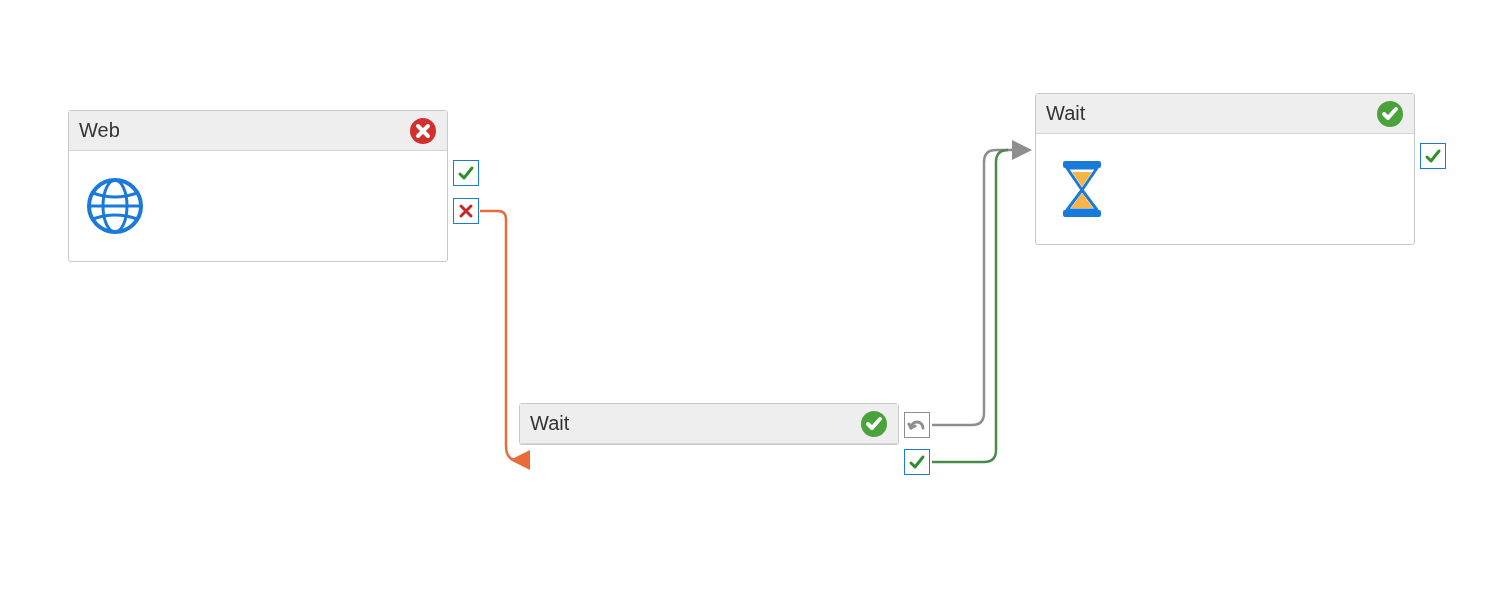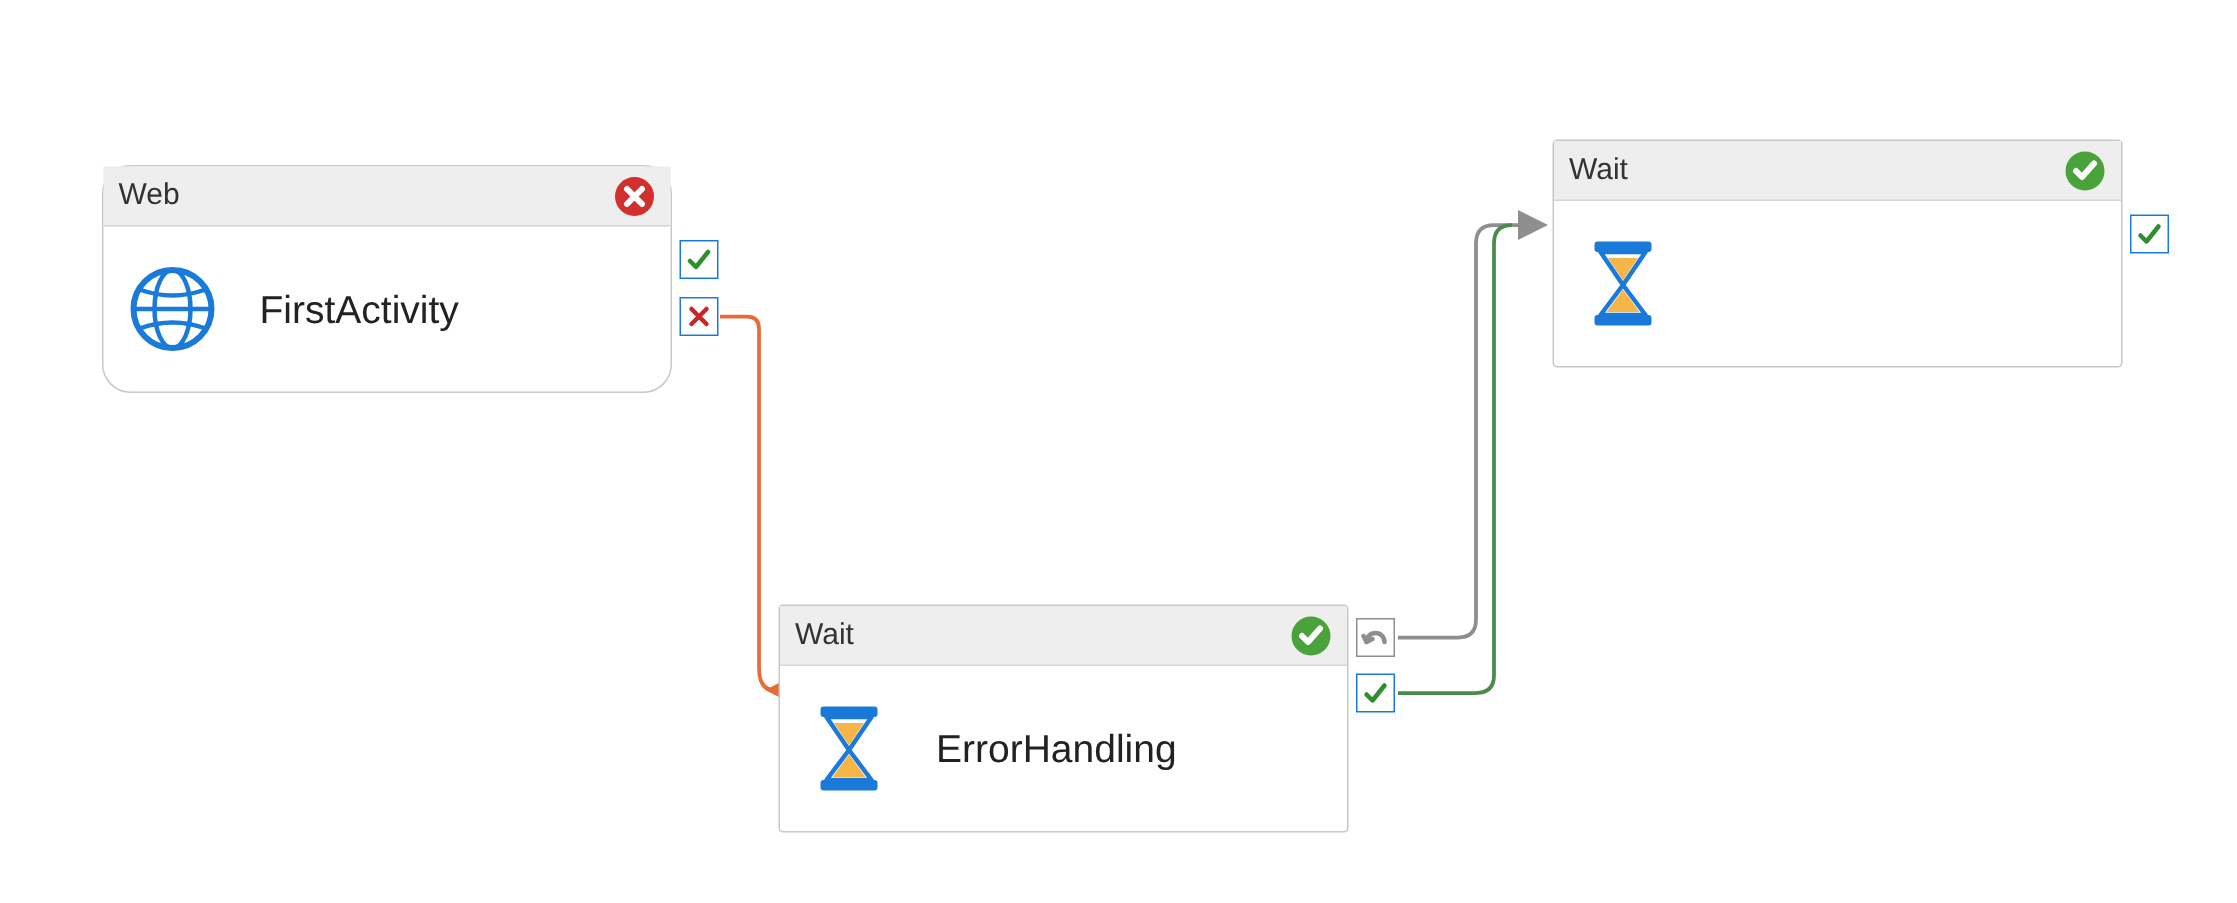--- a/index.html
+++ b/index.html
@@ -92,41 +92,40 @@
       </marker>
     </defs>
 
     <path d="M 480 211 L 498 211 Q 506 211 506 219 L 506 445 Q 506 460 516 460 L 514 460" fill="none" stroke="#e86b3a" stroke-width="2.5" marker-end="url(#arrow-orange)"></path>
 
     <path d="M 932 425 L 972 425 Q 984 425 984 413 L 984 162 Q 984 150 996 150 L 1028 150" fill="none" stroke="#8e8e8e" stroke-width="2.5" marker-end="url(#arrow-gray)"></path>
 
     <path d="M 932 462 L 984 462 Q 996 462 996 450 L 996 162 Q 996 150 1008 150" fill="none" stroke="#4a8a4a" stroke-width="2.5"></path>
   </svg>
 
-  <div class="node" style="left:68px; top:110px;border-radius:19px;">
+  <div class="node" style="left:68px; top:110px;">
     <div class="node-header">
       <span>Web</span>
       <span class="status">
         <svg width="28" height="28" viewBox="0 0 28 28">
           <circle cx="14" cy="14" r="13" fill="#d22f2f"></circle>
           <path d="M 9 9 L 19 19 M 19 9 L 9 19" stroke="#ffffff" stroke-width="4" stroke-linecap="round"></path>
         </svg>
       </span>
     </div>
     <div class="node-body">
       <span class="icon-slot">
         <svg width="58" height="58" viewBox="0 0 58 58">
           <circle cx="29" cy="29" r="26" fill="none" stroke="#1a7ad9" stroke-width="4"></circle>
           <ellipse cx="29" cy="29" rx="12" ry="26" fill="none" stroke="#1a7ad9" stroke-width="3"></ellipse>
           <line x1="3" y1="29" x2="55" y2="29" stroke="#1a7ad9" stroke-width="3"></line>
           <path d="M 7 16 Q 29 24 51 16" fill="none" stroke="#1a7ad9" stroke-width="3"></path>
           <path d="M 7 42 Q 29 34 51 42" fill="none" stroke="#1a7ad9" stroke-width="3"></path>
         </svg>
       </span>
-      <span class="label">FirstActivity</span>
     </div>
   </div>
 
   <div class="port" style="left:453px; top:160px;">
     <svg width="18" height="18" viewBox="0 0 18 18">
       <path d="M 3 10 L 7 14 L 15 4" fill="none" stroke="#2f8f2f" stroke-width="3" stroke-linecap="round" stroke-linejoin="round"></path>
     </svg>
   </div>
   <div class="port" style="left:453px; top:198px;">
     <svg width="18" height="18" viewBox="0 0 18 18">
@@ -136,32 +135,20 @@
 
   <div class="node" style="left:519px; top:403px;">
     <div class="node-header">
       <span>Wait</span>
       <span class="status">
         <svg width="28" height="28" viewBox="0 0 28 28">
           <circle cx="14" cy="14" r="13" fill="#4aa33a"></circle>
           <path d="M 8 14 L 12 18 L 20 9" fill="none" stroke="#ffffff" stroke-width="4" stroke-linecap="round" stroke-linejoin="round"></path>
         </svg>
       </span>
-    </div>
-    <div class="node-body">
-      <span class="icon-slot">
-        <svg width="50" height="58" viewBox="0 0 50 58">
-          <rect x="6" y="1" width="38" height="7" rx="2" fill="#1a7ad9"></rect>
-          <rect x="6" y="50" width="38" height="7" rx="2" fill="#1a7ad9"></rect>
-          <path d="M 10 8 L 40 8 L 25 30 L 40 50 L 10 50 L 25 30 Z" fill="none" stroke="#1a7ad9" stroke-width="3" stroke-linejoin="round"></path>
-          <path d="M 15 12 L 35 12 L 25 27 Z" fill="#f5b547"></path>
-          <path d="M 14 48 L 36 48 L 25 33 Z" fill="#f5b547"></path>
-        </svg>
-      </span>
-      <span class="label">ErrorHandling</span>
     </div>
   </div>
 
   <div class="port" style="left:904px; top:412px; border-color:#8e8e8e;">
     <svg width="20" height="18" viewBox="0 0 20 18">
       <path d="M 4 12 A 6 6 0 1 1 16 12" fill="none" stroke="#8e8e8e" stroke-width="3" stroke-linecap="round"></path>
       <path d="M 2 8 L 4 12 L 8 10" fill="none" stroke="#8e8e8e" stroke-width="3" stroke-linecap="round" stroke-linejoin="round"></path>
     </svg>
   </div>
   <div class="port" style="left:904px; top:449px;">

